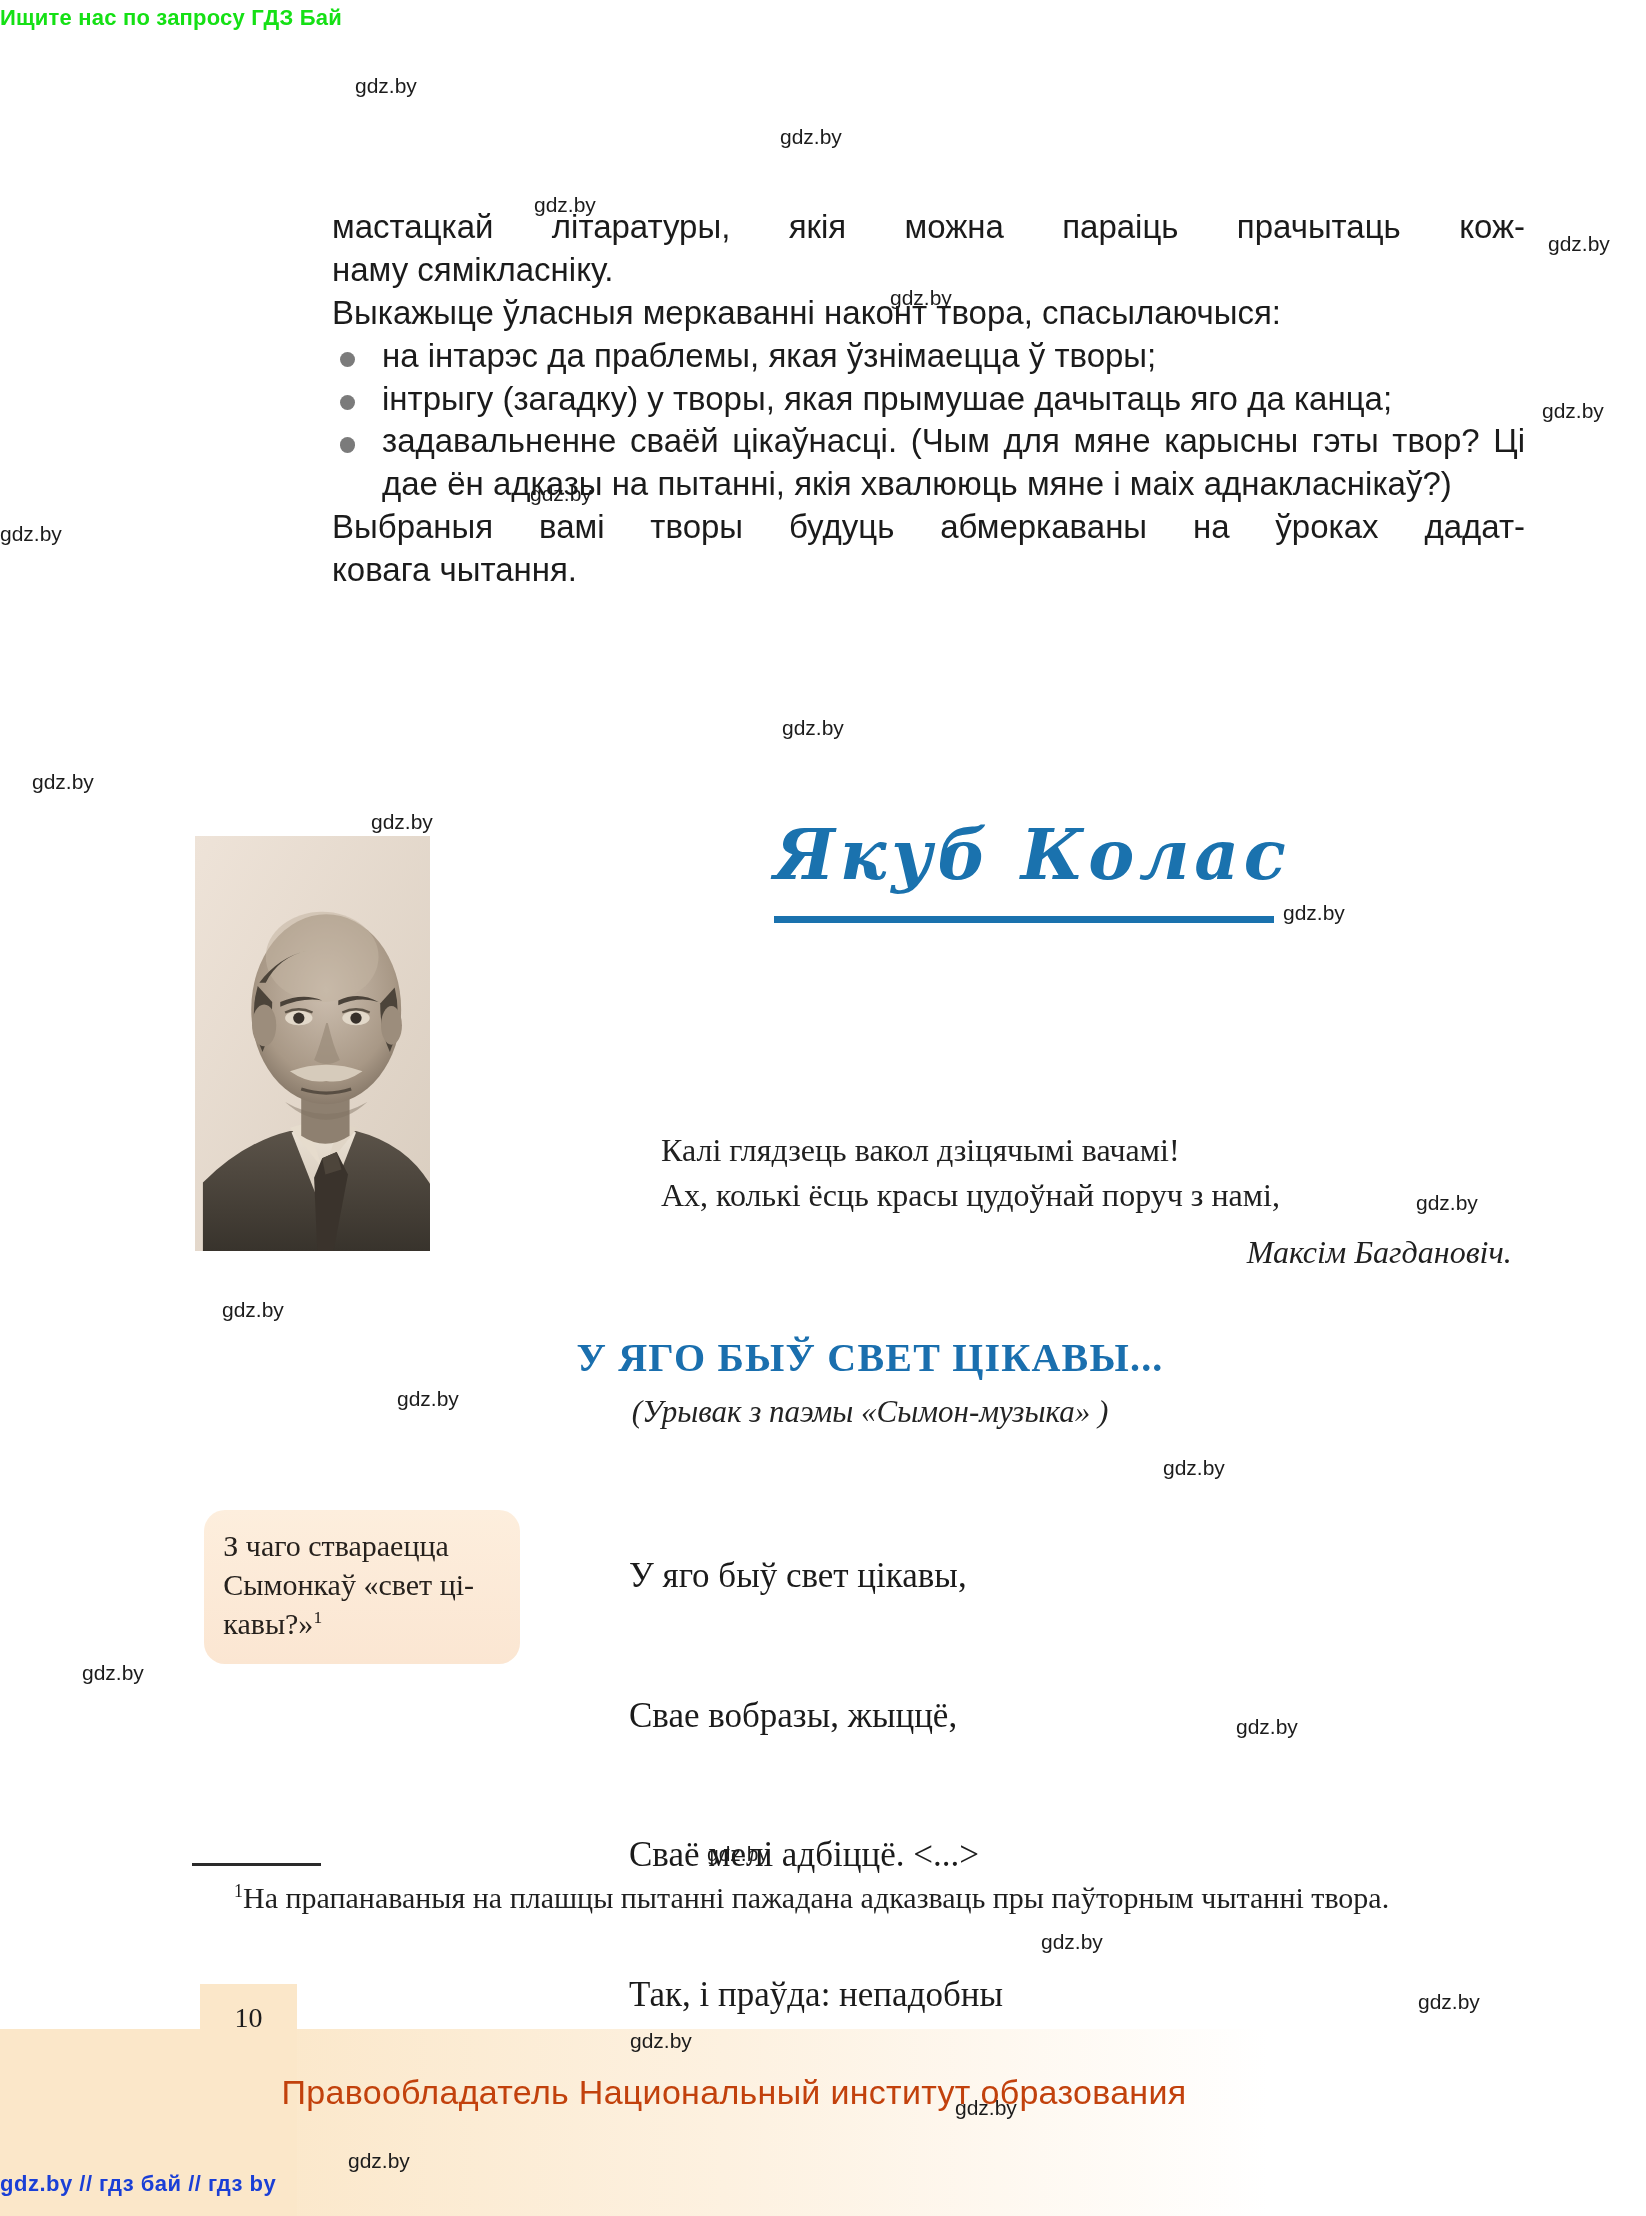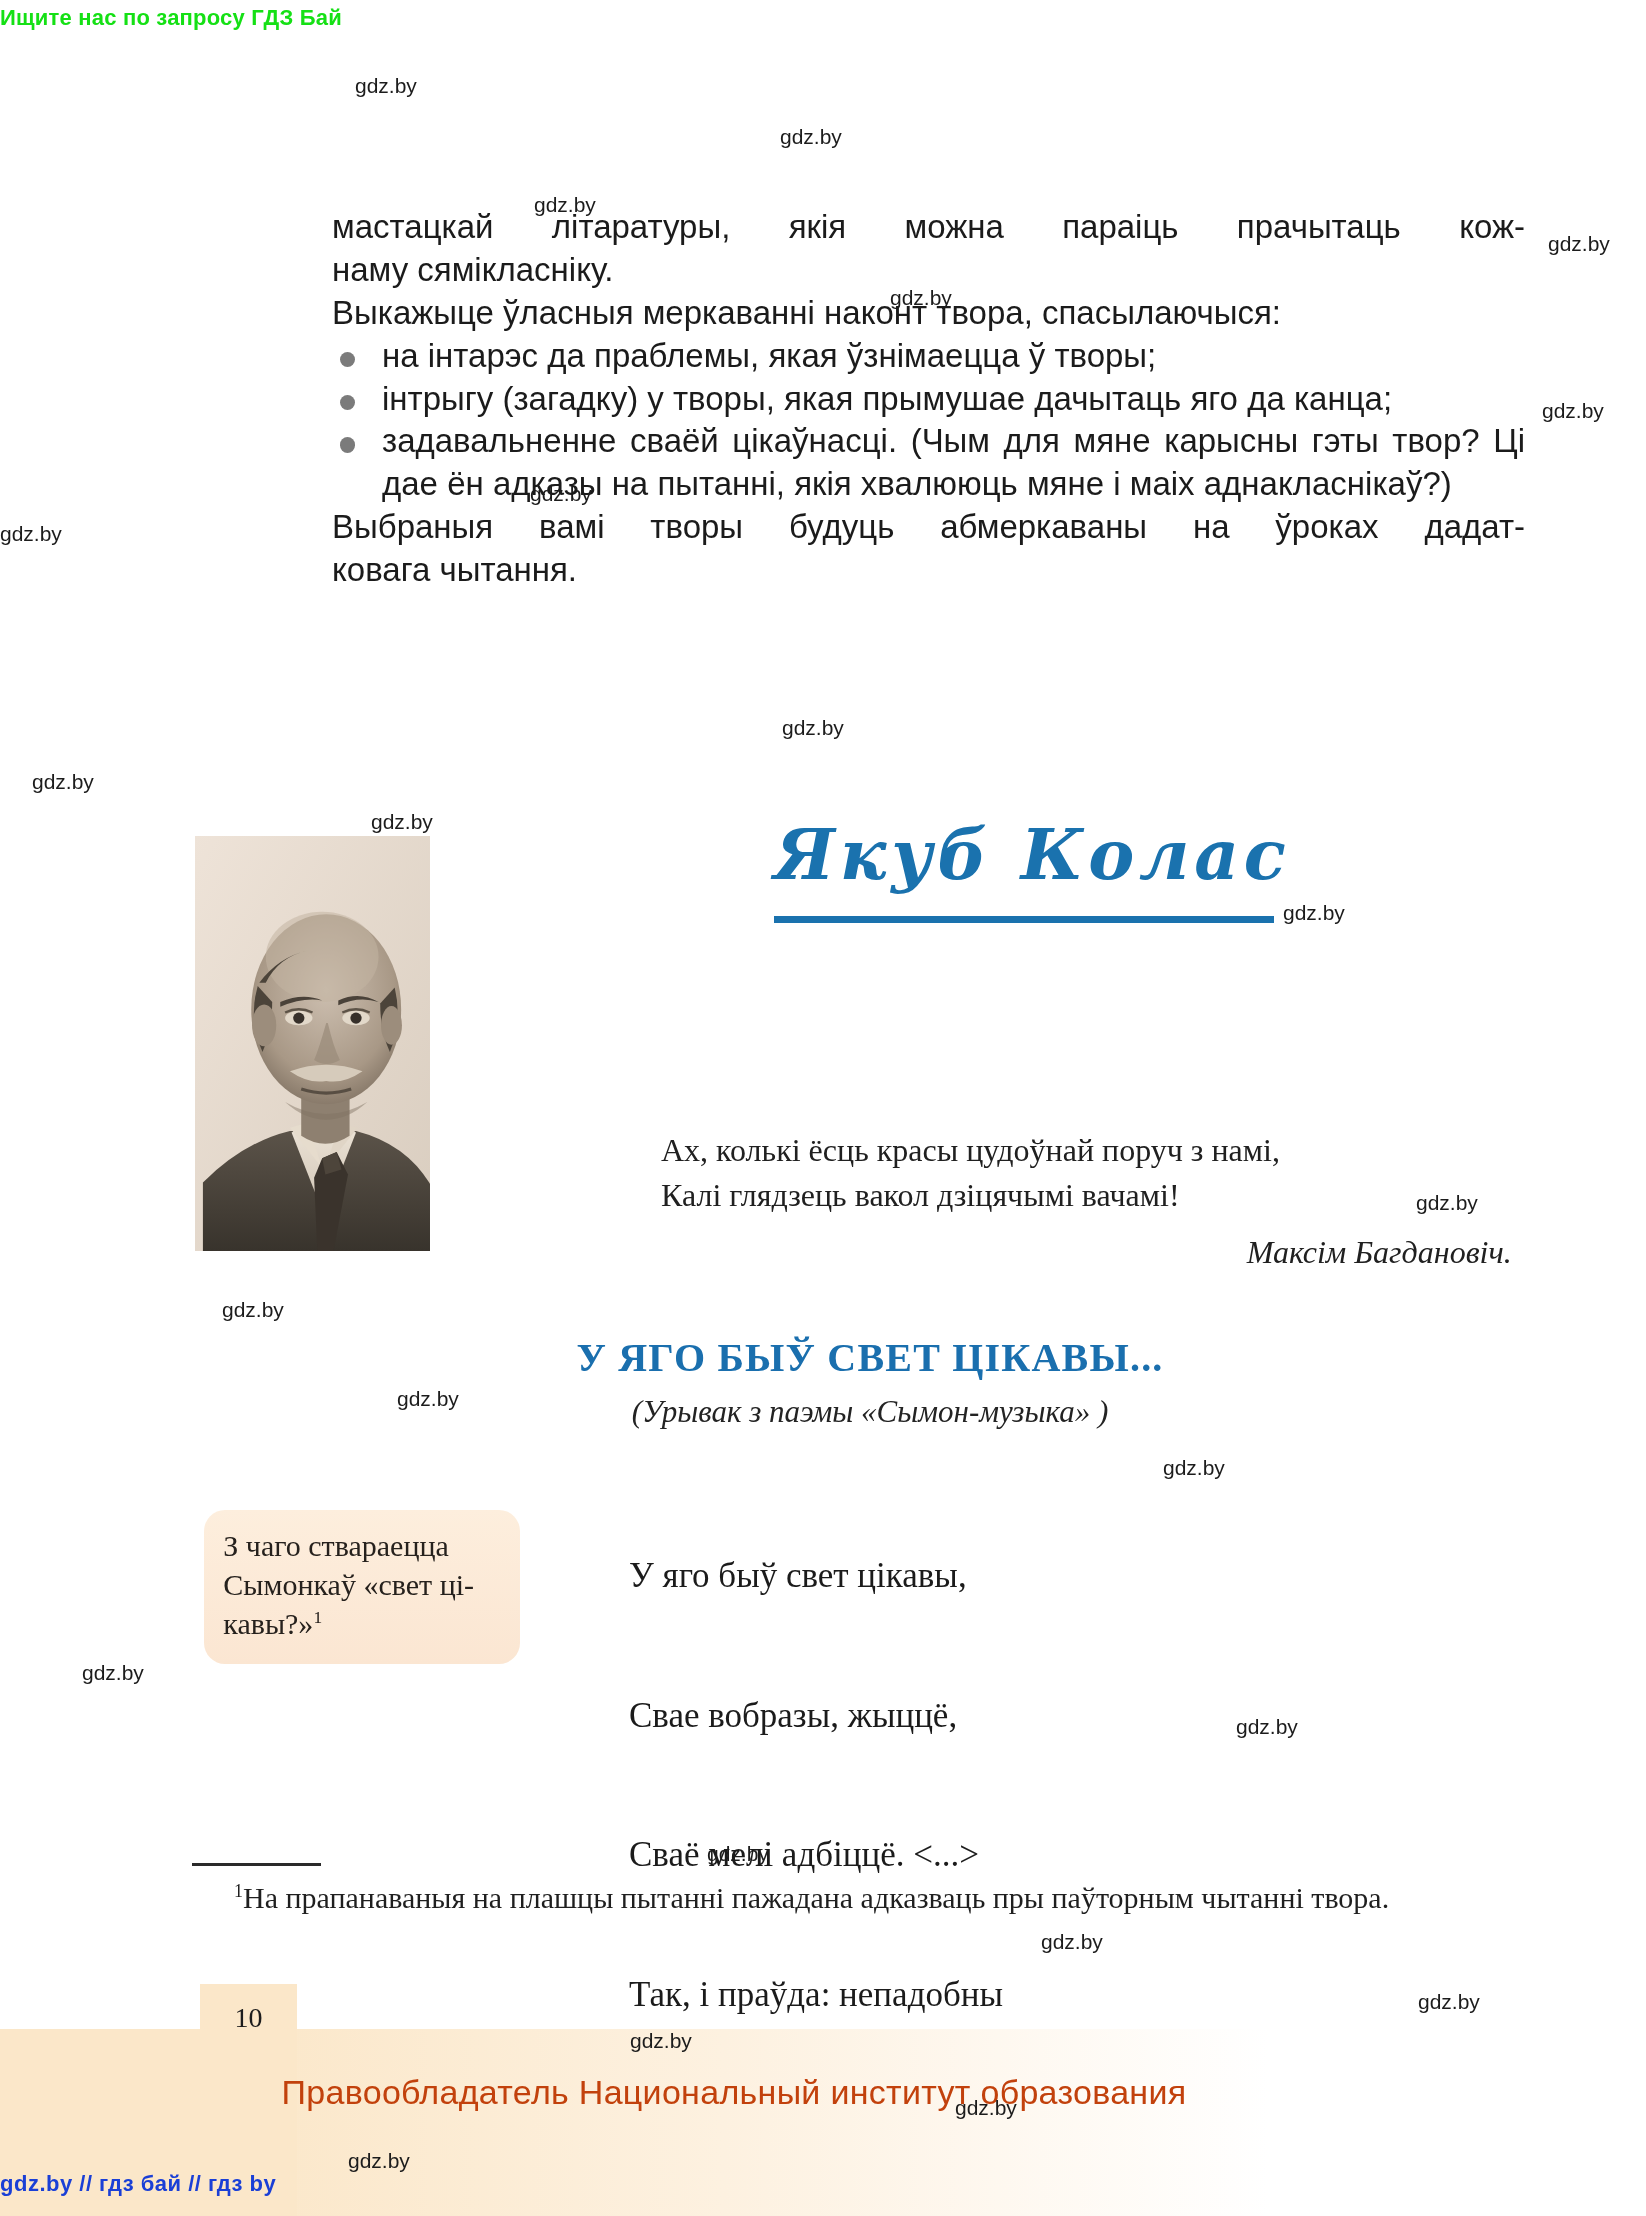--- a/index.html
+++ b/index.html
@@ -318,22 +318,22 @@
       <path d="M112 330 Q163 360 214 330 Q190 352 163 352 Q136 352 112 330 Z" fill="#7e7161" opacity=".45"></path>
 
       <rect width="292" height="515" fill="none"></rect>
     </svg>
   </div>
 
   <div class="author-name">Якуб Колас</div>
   <div class="author-rule"></div>
 
   <div class="epigraph">
+    <div>Калі глядзець вакол дзіцячымі вачамі!</div>
     <div>Ах, колькі ёсць красы цудоўнай поруч з намі,</div>
-    <div>Калі глядзець вакол дзіцячымі вачамі!</div>
     <span class="src">Максім Багдановіч.</span>
   </div>
 
   <div class="poem-title">У ЯГО БЫЎ СВЕТ ЦІКАВЫ...</div>
   <div class="poem-sub">(Урывак з паэмы «Сымон-музыка» )</div>
 
   <div class="verse">
     <div>У яго быў свет цікавы,</div>
     <div>Свае вобразы, жыццё,</div>
     <div>Сваё мелі адбіццё. &lt;...&gt;</div>

